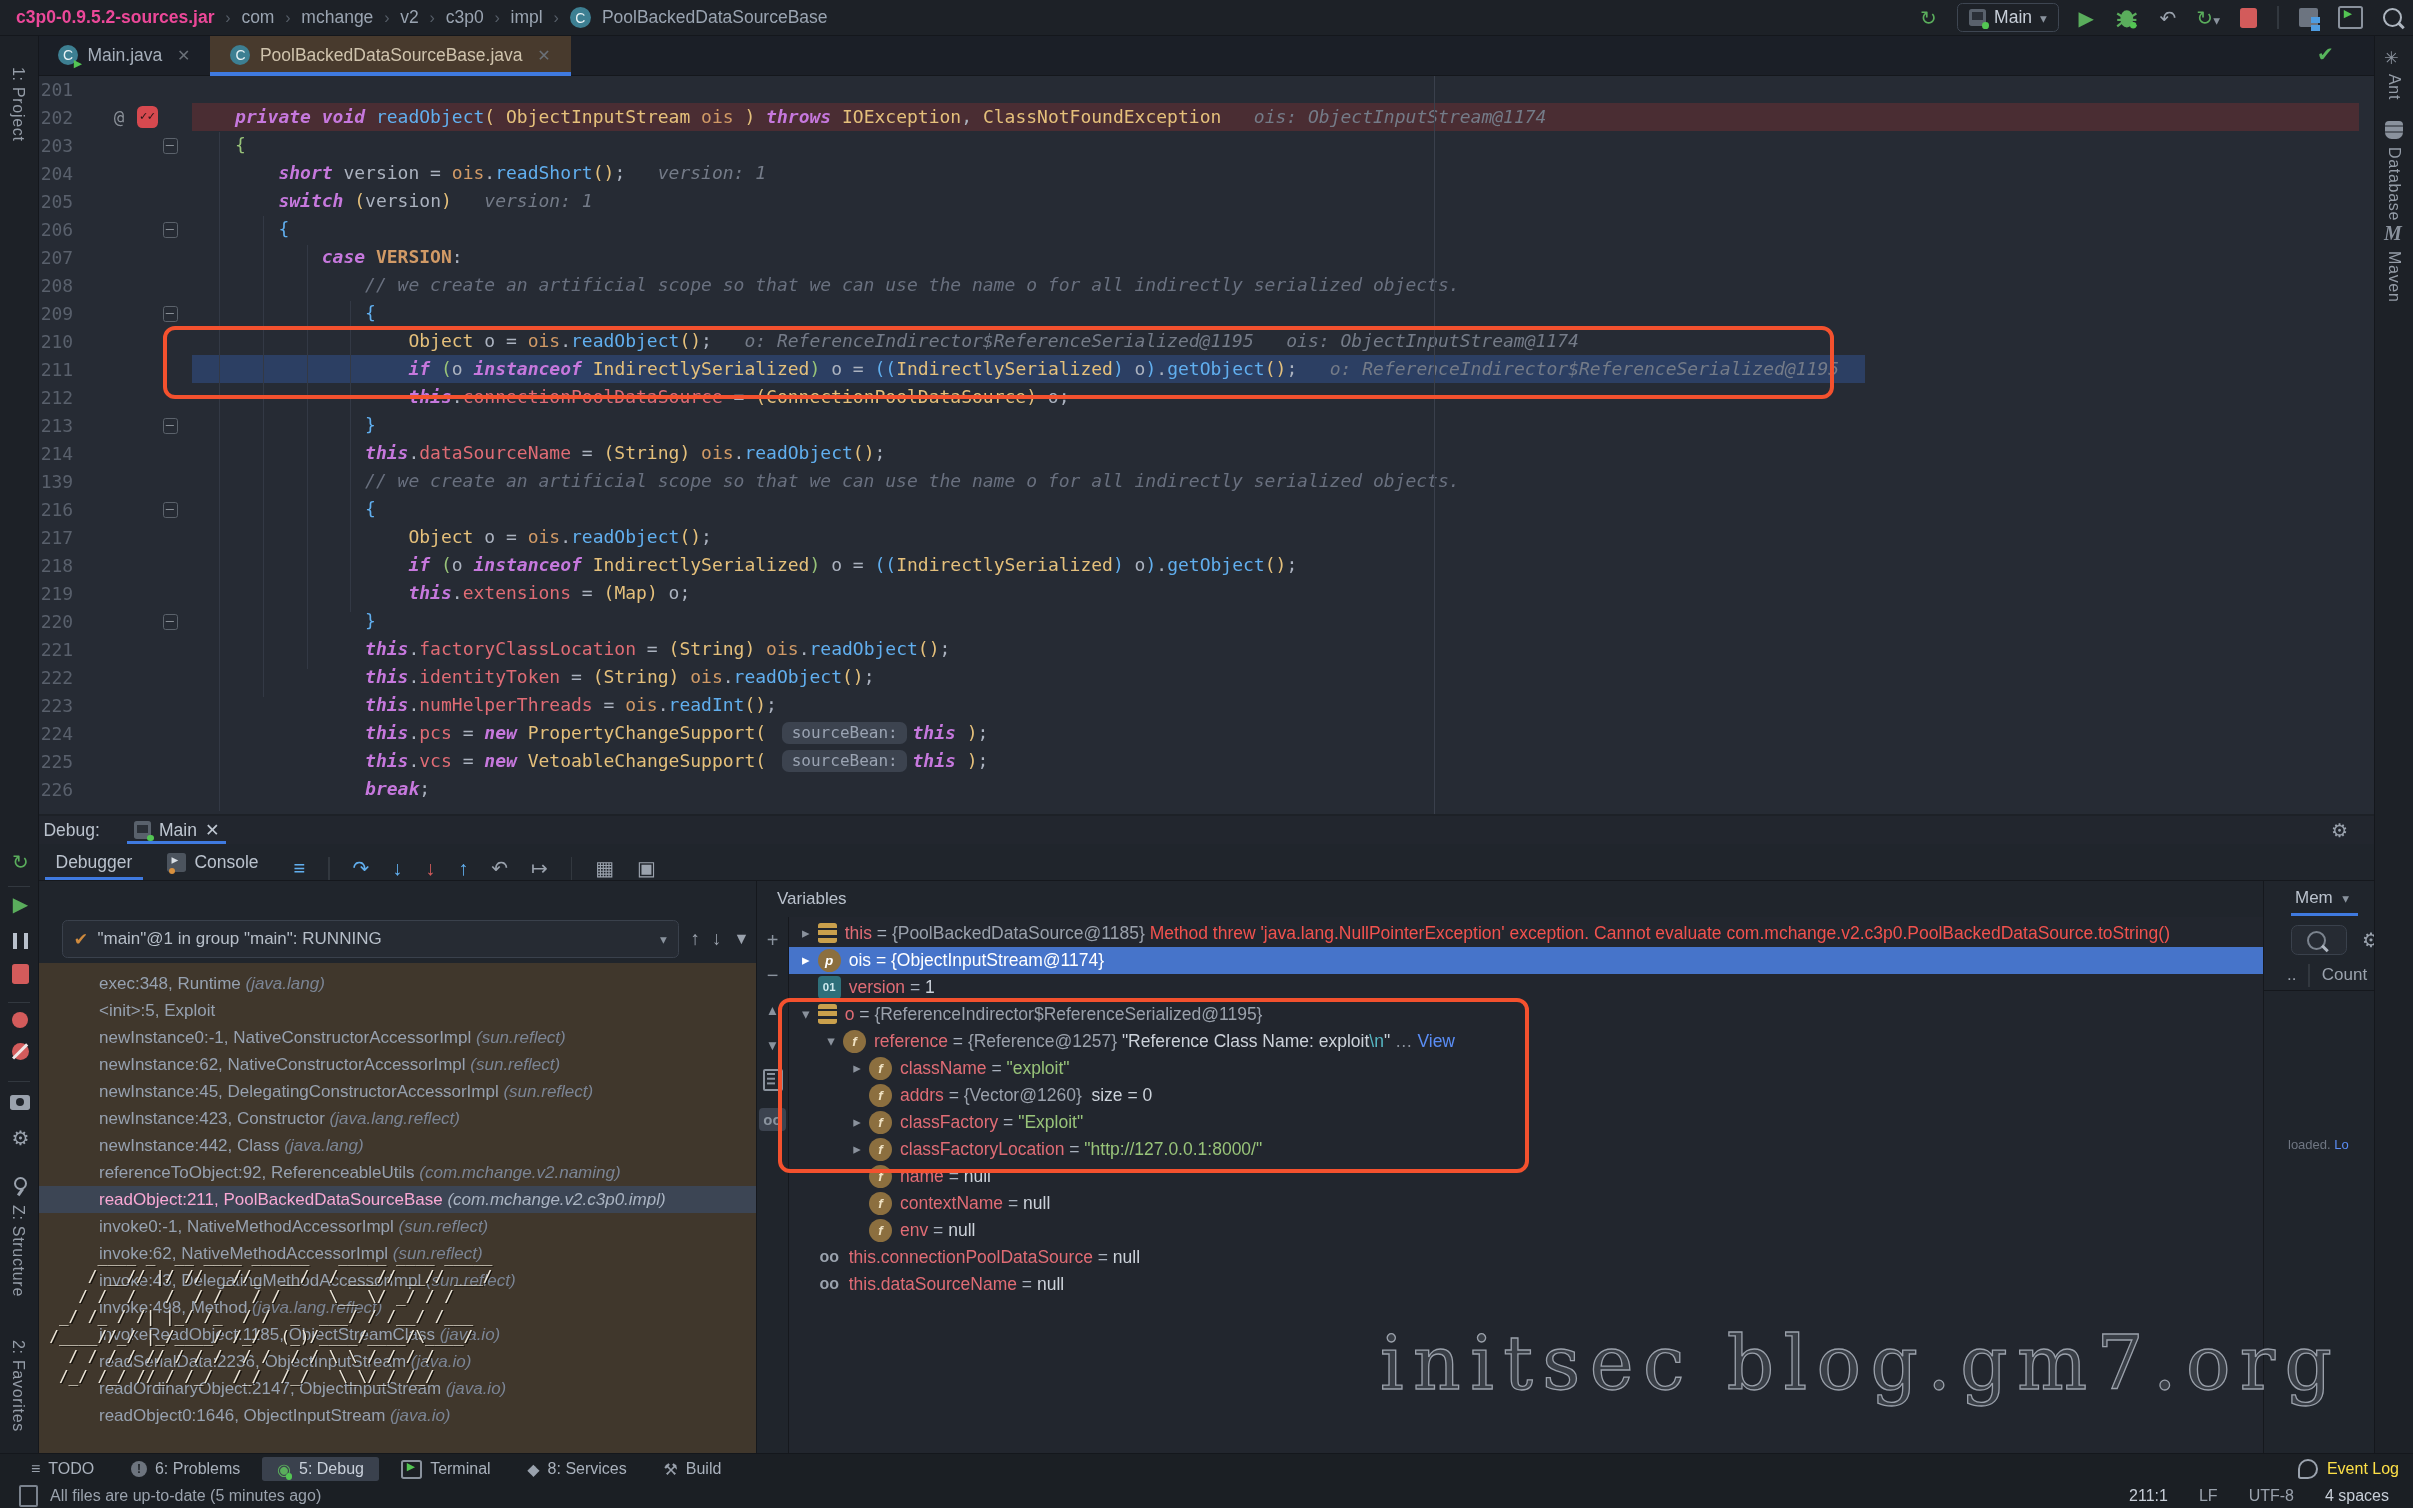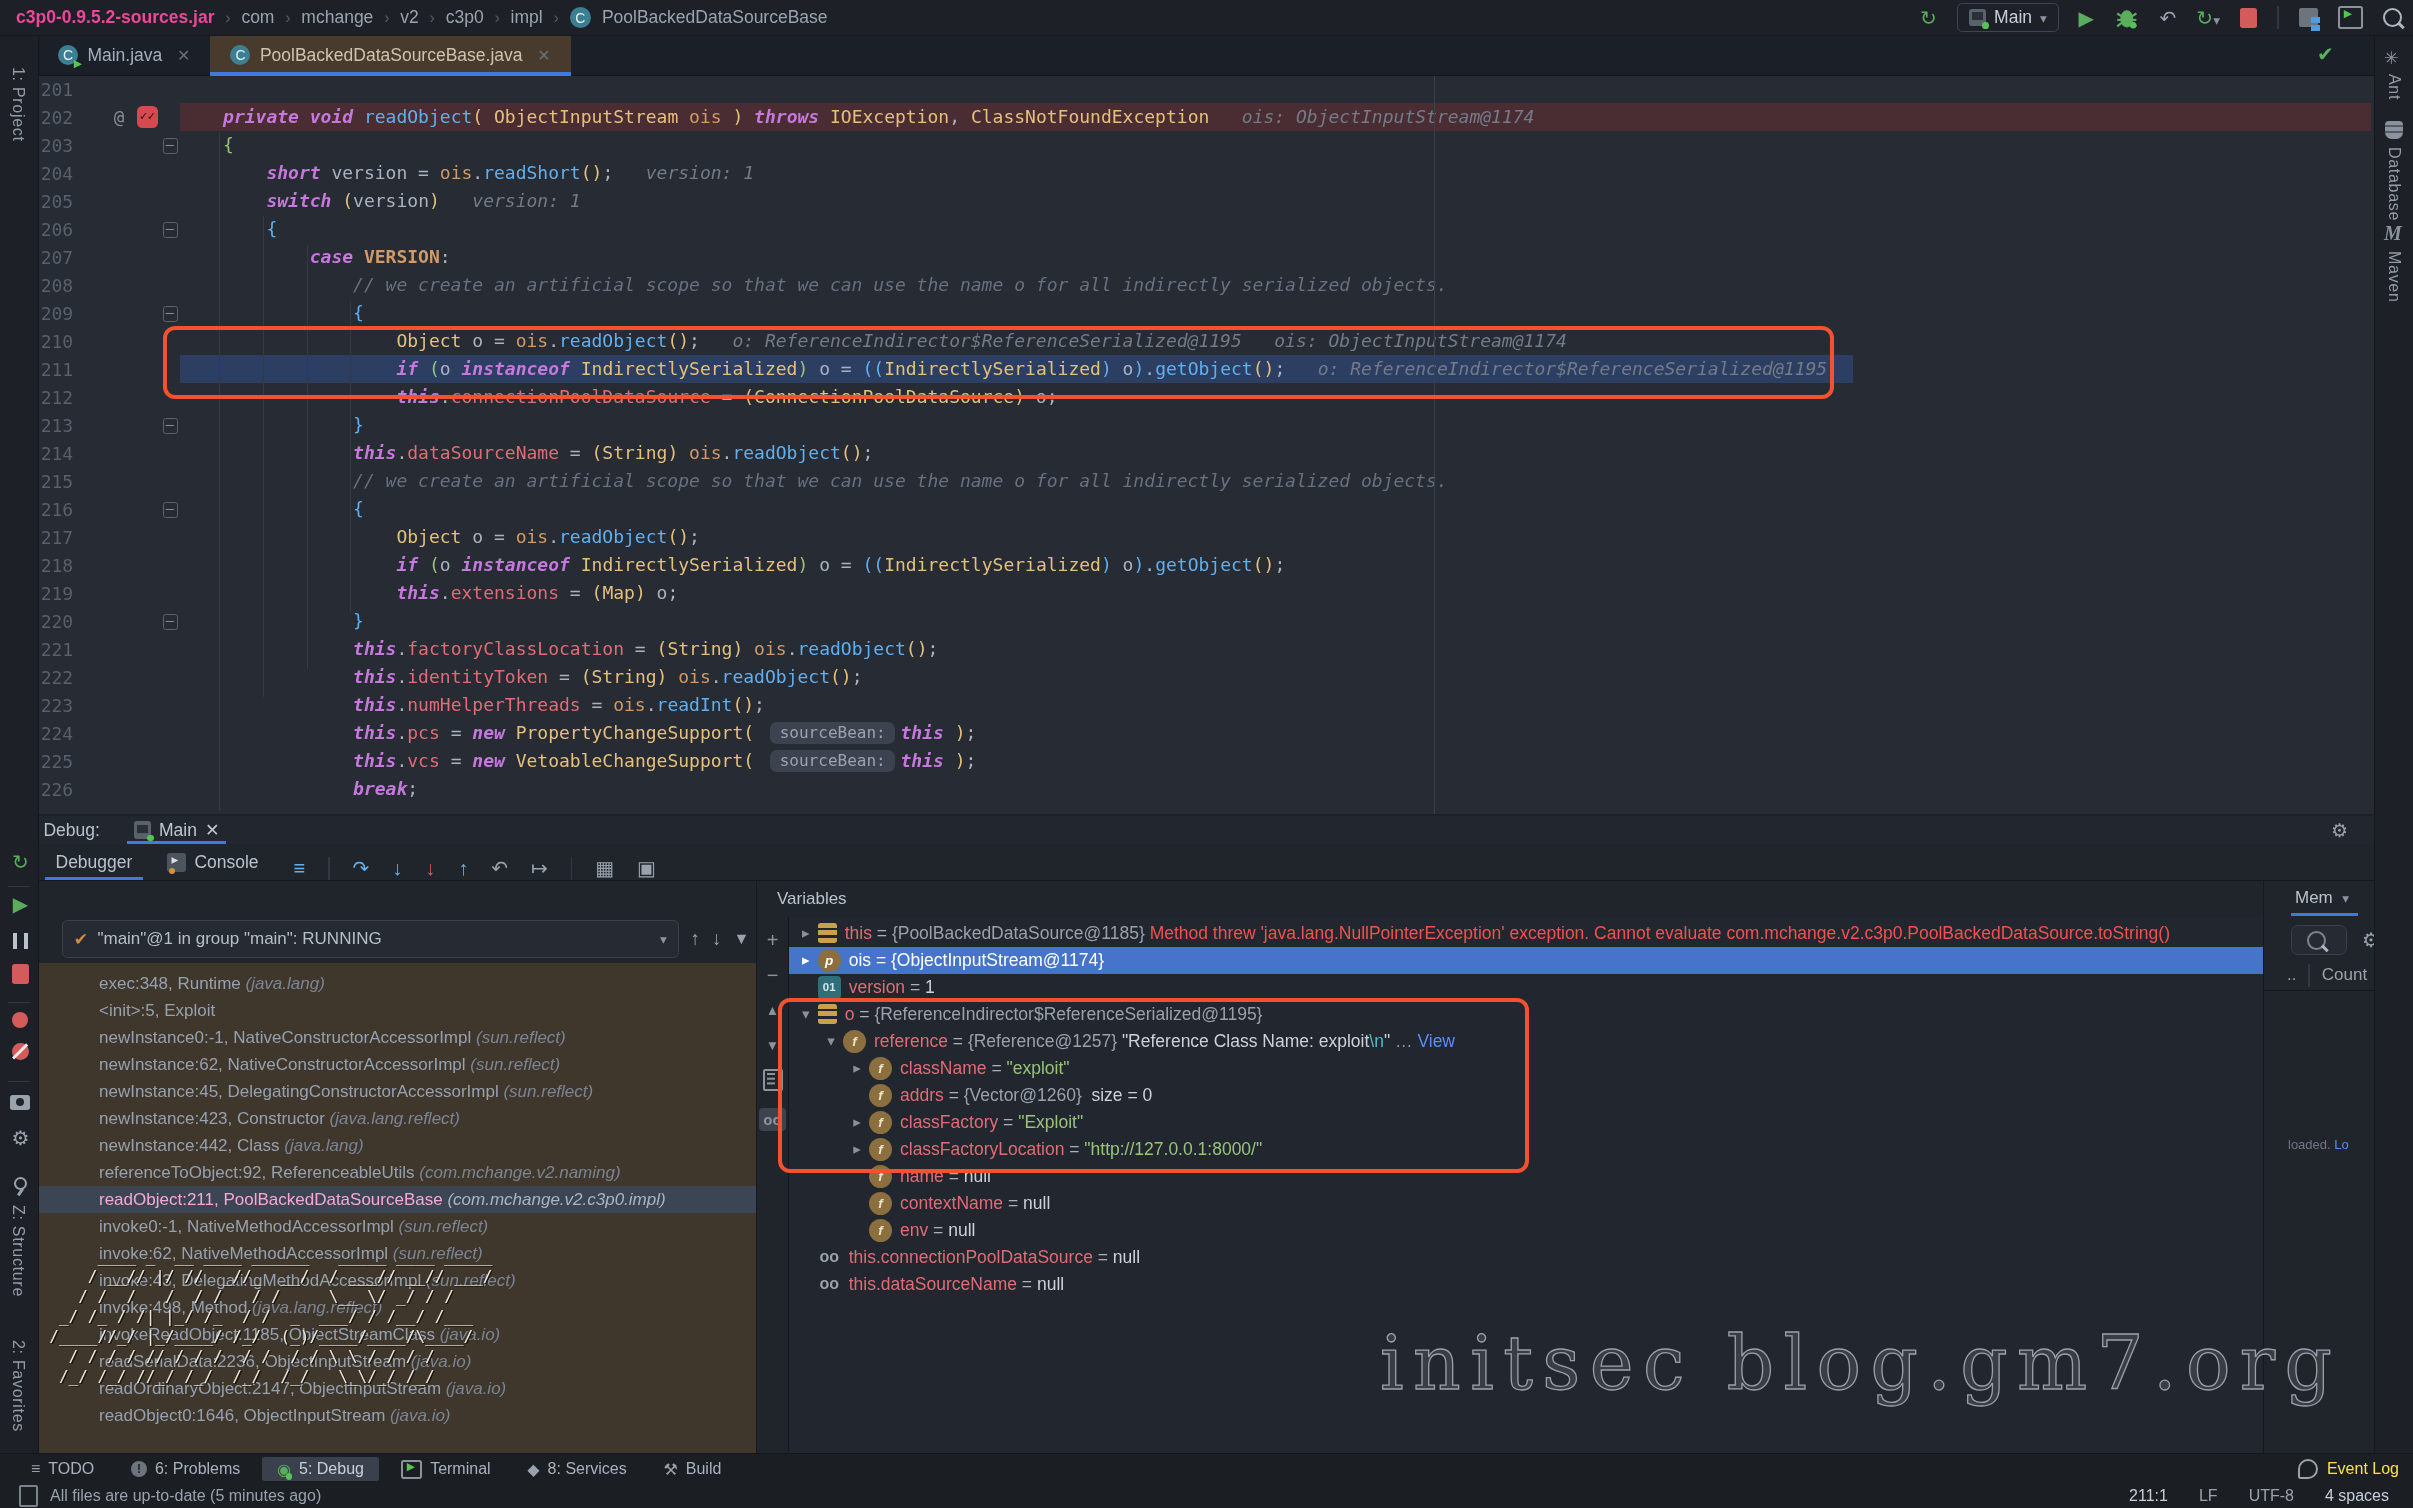--- a/index.html
+++ b/index.html
@@ -49,21 +49,21 @@
   
   .editor{position:absolute;left:38px;top:75px;width:2337px;height:739px;background:#262b34;overflow:hidden;z-index:2}
   .code-row{display:flex;height:28px;align-items:center;font:18px "DejaVu Sans Mono",monospace;white-space:pre}
   .ln{width:34px;flex:none;color:#59606c;text-align:left;padding-left:2.7px}
   .ln-icons{width:101px;flex:none;position:relative;height:28px}
   .at-sign{position:absolute;left:39px;top:4px;color:#8a9098;font-size:17.5px}
   .bp-icon{position:absolute;left:62px;top:3.4px;width:21.5px;height:21.5px;background:#d6494f;border-radius:5.4px;
            color:#2a1517;font-size:12.8px;font-weight:bold;text-align:center;line-height:20px}
   .fold-box{position:absolute;left:88px;top:7.4px;width:13.5px;height:13.5px;border:1.3px solid #5b626b;border-radius:2.7px;color:#8a9098}
   .fold-box:after{content:"–";position:absolute;left:2px;top:-3.4px;font-size:13.5px}
-  .code-text{flex:1;margin:4px;font:inherit;line-height:28px}
+  .code-text{flex:1;margin:16px;font:inherit;line-height:28px}
   .code-row.bp .code-text{background:#4a2d33}
   .code-row.exec .code-text{background:linear-gradient(90deg,#2c3f63 0,#2c3f63 1673px,rgba(0,0,0,0) 1673px)}
   .tk-k,.tk-th{color:#c678dd;font-style:italic;font-weight:bold}
   .tk-t{color:#e5c07b}.tk-m{color:#61afef}.tk-p{color:#d19a66}.tk-f{color:#e06c75}
   .tk-c{color:#d19a66;font-weight:bold}.tk-d{color:#abb2bf}.tk-g{color:#98c379}
   .tk-b{color:#61afef}.tk-y{color:#e5c07b}
   .tk-cm{color:#69707f;font-style:italic}.tk-h{color:#747b88;font-style:italic}
   .tk-chip{background:#3c434f;color:#9aa3b2;border-radius:6.7px;padding:1.3px 9.4px;margin:0 5.4px;font-size:16px}
   .guide{position:absolute;width:1.3px;background:#333945}
   .wrap-guide{position:absolute;width:1.3px;background:#3a404c;top:0;height:739px}
@@ -258,21 +258,21 @@
         <div class="code-row"><span class="ln">205</span><span class="ln-icons"></span><pre class="code-text"><span class="tk-d">        </span><span class="tk-k">switch</span><span class="tk-d"> </span><span class="tk-y">(</span><span class="tk-d">version</span><span class="tk-y">)</span><span class="tk-h">   version: 1</span></pre></div>
         <div class="code-row"><span class="ln">206</span><span class="ln-icons"><span class="fold-box"></span></span><pre class="code-text"><span class="tk-d">        </span><span class="tk-b">{</span></pre></div>
         <div class="code-row"><span class="ln">207</span><span class="ln-icons"></span><pre class="code-text"><span class="tk-d">            </span><span class="tk-k">case </span><span class="tk-c">VERSION</span><span class="tk-d">:</span></pre></div>
         <div class="code-row"><span class="ln">208</span><span class="ln-icons"></span><pre class="code-text"><span class="tk-d">                </span><span class="tk-cm">// we create an artificial scope so that we can use the name o for all indirectly serialized objects.</span></pre></div>
         <div class="code-row"><span class="ln">209</span><span class="ln-icons"><span class="fold-box"></span></span><pre class="code-text"><span class="tk-d">                </span><span class="tk-b">{</span></pre></div>
         <div class="code-row"><span class="ln">210</span><span class="ln-icons"></span><pre class="code-text"><span class="tk-d">                    </span><span class="tk-t">Object</span><span class="tk-d"> o = </span><span class="tk-p">ois</span><span class="tk-d">.</span><span class="tk-m">readObject</span><span class="tk-y">()</span><span class="tk-d">;</span><span class="tk-h">   o: ReferenceIndirector$ReferenceSerialized@1195   ois: ObjectInputStream@1174</span></pre></div>
         <div class="code-row exec"><span class="ln">211</span><span class="ln-icons"></span><pre class="code-text"><span class="tk-d">                    </span><span class="tk-k">if </span><span class="tk-g">(</span><span class="tk-d">o </span><span class="tk-k">instanceof </span><span class="tk-t">IndirectlySerialized</span><span class="tk-g">)</span><span class="tk-d"> o = </span><span class="tk-b">((</span><span class="tk-t">IndirectlySerialized</span><span class="tk-b">)</span><span class="tk-d"> o</span><span class="tk-b">)</span><span class="tk-d">.</span><span class="tk-m">getObject</span><span class="tk-y">()</span><span class="tk-d">;</span><span class="tk-h">   o: ReferenceIndirector$ReferenceSerialized@1195</span></pre></div>
         <div class="code-row"><span class="ln">212</span><span class="ln-icons"></span><pre class="code-text"><span class="tk-d">                    </span><span class="tk-th">this</span><span class="tk-d">.</span><span class="tk-f">connectionPoolDataSource</span><span class="tk-d"> = </span><span class="tk-y">(</span><span class="tk-t">ConnectionPoolDataSource</span><span class="tk-y">)</span><span class="tk-d"> o;</span></pre></div>
         <div class="code-row"><span class="ln">213</span><span class="ln-icons"><span class="fold-box"></span></span><pre class="code-text"><span class="tk-d">                </span><span class="tk-b">}</span></pre></div>
         <div class="code-row"><span class="ln">214</span><span class="ln-icons"></span><pre class="code-text"><span class="tk-d">                </span><span class="tk-th">this</span><span class="tk-d">.</span><span class="tk-f">dataSourceName</span><span class="tk-d"> = </span><span class="tk-y">(</span><span class="tk-t">String</span><span class="tk-y">)</span><span class="tk-d"> </span><span class="tk-p">ois</span><span class="tk-d">.</span><span class="tk-m">readObject</span><span class="tk-y">()</span><span class="tk-d">;</span></pre></div>
-        <div class="code-row"><span class="ln">215</span><span class="ln-icons"></span><pre class="code-text"><span class="tk-d">                </span><span class="tk-cm">// we create an artificial scope so that we can use the name o for all indirectly serialized objects.</span></pre></div>
+        <div class="code-row"><span class="ln">139</span><span class="ln-icons"></span><pre class="code-text"><span class="tk-d">                </span><span class="tk-cm">// we create an artificial scope so that we can use the name o for all indirectly serialized objects.</span></pre></div>
         <div class="code-row"><span class="ln">216</span><span class="ln-icons"><span class="fold-box"></span></span><pre class="code-text"><span class="tk-d">                </span><span class="tk-b">{</span></pre></div>
         <div class="code-row"><span class="ln">217</span><span class="ln-icons"></span><pre class="code-text"><span class="tk-d">                    </span><span class="tk-t">Object</span><span class="tk-d"> o = </span><span class="tk-p">ois</span><span class="tk-d">.</span><span class="tk-m">readObject</span><span class="tk-y">()</span><span class="tk-d">;</span></pre></div>
         <div class="code-row"><span class="ln">218</span><span class="ln-icons"></span><pre class="code-text"><span class="tk-d">                    </span><span class="tk-k">if </span><span class="tk-g">(</span><span class="tk-d">o </span><span class="tk-k">instanceof </span><span class="tk-t">IndirectlySerialized</span><span class="tk-g">)</span><span class="tk-d"> o = </span><span class="tk-b">((</span><span class="tk-t">IndirectlySerialized</span><span class="tk-b">)</span><span class="tk-d"> o</span><span class="tk-b">)</span><span class="tk-d">.</span><span class="tk-m">getObject</span><span class="tk-y">()</span><span class="tk-d">;</span></pre></div>
         <div class="code-row"><span class="ln">219</span><span class="ln-icons"></span><pre class="code-text"><span class="tk-d">                    </span><span class="tk-th">this</span><span class="tk-d">.</span><span class="tk-f">extensions</span><span class="tk-d"> = </span><span class="tk-y">(</span><span class="tk-t">Map</span><span class="tk-y">)</span><span class="tk-d"> o;</span></pre></div>
         <div class="code-row"><span class="ln">220</span><span class="ln-icons"><span class="fold-box"></span></span><pre class="code-text"><span class="tk-d">                </span><span class="tk-b">}</span></pre></div>
         <div class="code-row"><span class="ln">221</span><span class="ln-icons"></span><pre class="code-text"><span class="tk-d">                </span><span class="tk-th">this</span><span class="tk-d">.</span><span class="tk-f">factoryClassLocation</span><span class="tk-d"> = </span><span class="tk-y">(</span><span class="tk-t">String</span><span class="tk-y">)</span><span class="tk-d"> </span><span class="tk-p">ois</span><span class="tk-d">.</span><span class="tk-m">readObject</span><span class="tk-y">()</span><span class="tk-d">;</span></pre></div>
         <div class="code-row"><span class="ln">222</span><span class="ln-icons"></span><pre class="code-text"><span class="tk-d">                </span><span class="tk-th">this</span><span class="tk-d">.</span><span class="tk-f">identityToken</span><span class="tk-d"> = </span><span class="tk-y">(</span><span class="tk-t">String</span><span class="tk-y">)</span><span class="tk-d"> </span><span class="tk-p">ois</span><span class="tk-d">.</span><span class="tk-m">readObject</span><span class="tk-y">()</span><span class="tk-d">;</span></pre></div>
         <div class="code-row"><span class="ln">223</span><span class="ln-icons"></span><pre class="code-text"><span class="tk-d">                </span><span class="tk-th">this</span><span class="tk-d">.</span><span class="tk-f">numHelperThreads</span><span class="tk-d"> = </span><span class="tk-p">ois</span><span class="tk-d">.</span><span class="tk-m">readInt</span><span class="tk-y">()</span><span class="tk-d">;</span></pre></div>
         <div class="code-row"><span class="ln">224</span><span class="ln-icons"></span><pre class="code-text"><span class="tk-d">                </span><span class="tk-th">this</span><span class="tk-d">.</span><span class="tk-f">pcs</span><span class="tk-d"> = </span><span class="tk-k">new </span><span class="tk-t">PropertyChangeSupport</span><span class="tk-y">( </span><span class="tk-chip">sourceBean:</span><span class="tk-th">this</span><span class="tk-y"> )</span><span class="tk-d">;</span></pre></div>
         <div class="code-row"><span class="ln">225</span><span class="ln-icons"></span><pre class="code-text"><span class="tk-d">                </span><span class="tk-th">this</span><span class="tk-d">.</span><span class="tk-f">vcs</span><span class="tk-d"> = </span><span class="tk-k">new </span><span class="tk-t">VetoableChangeSupport</span><span class="tk-y">( </span><span class="tk-chip">sourceBean:</span><span class="tk-th">this</span><span class="tk-y"> )</span><span class="tk-d">;</span></pre></div>

